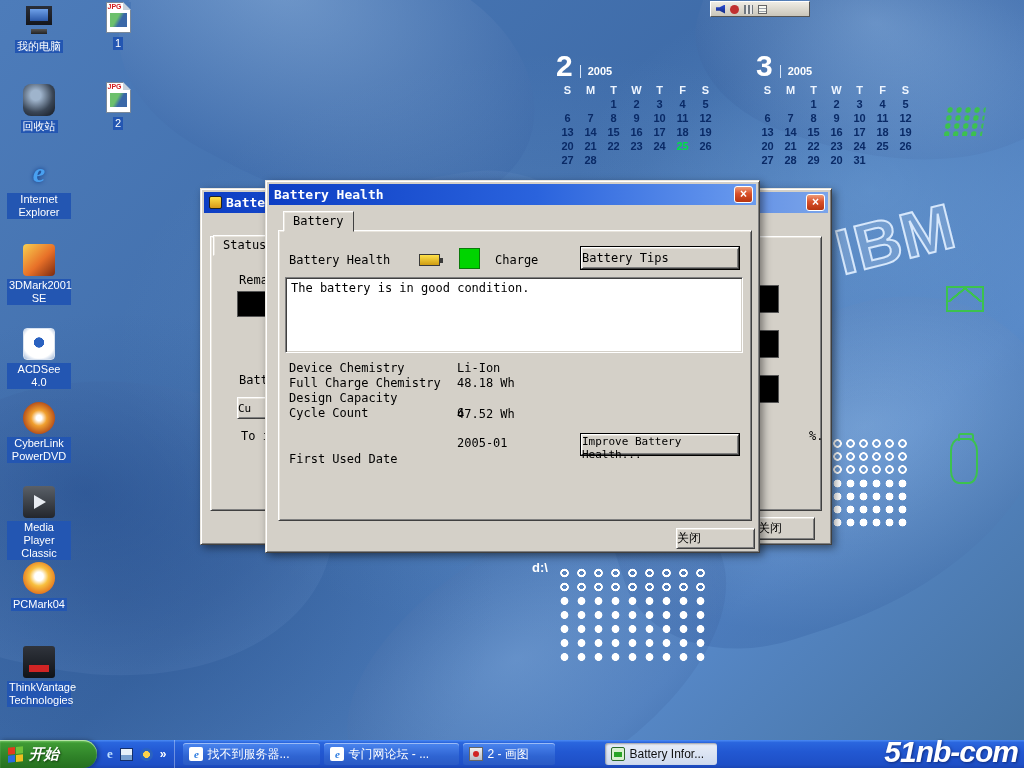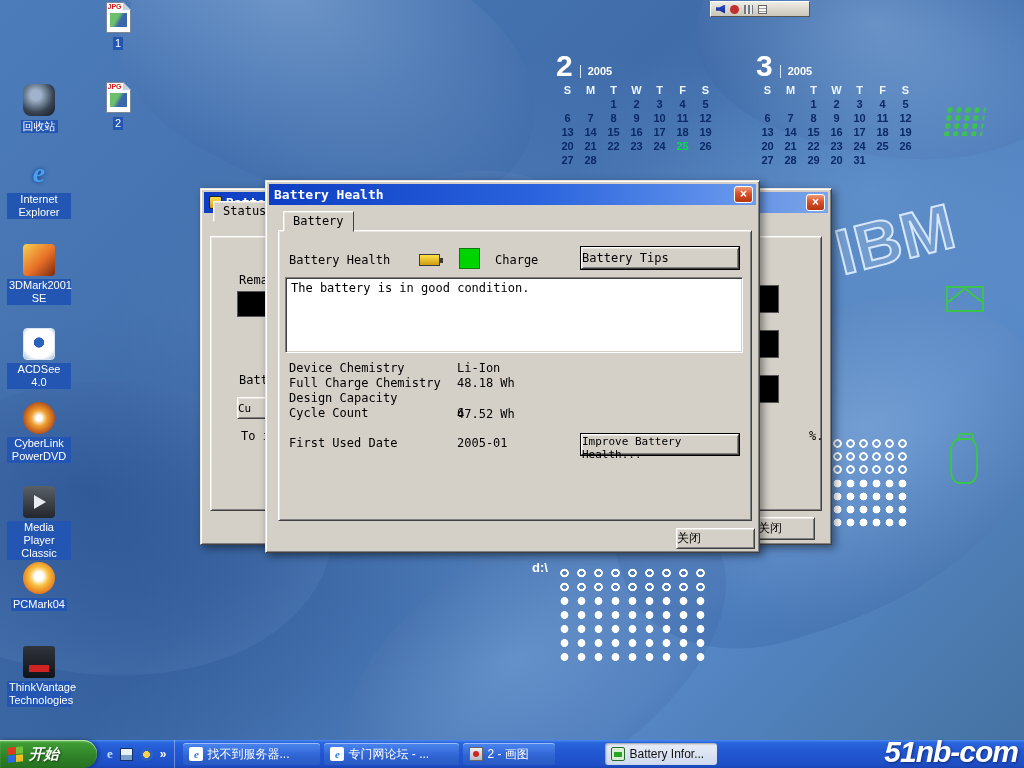--- a/index.html
+++ b/index.html
@@ -257,20 +257,24 @@
         <span class="cal-cell cal-day">27</span>
         <span class="cal-cell cal-day">28</span>
         <span class="cal-cell cal-day">29</span>
         <span class="cal-cell cal-day">20</span>
         <span class="cal-cell cal-day">31</span>
         <span class="cal-cell cal-day"></span>
         <span class="cal-cell cal-day"></span>
       </div>
   </div>
 
+  <div class="dicon" style="left:6px;top:4px">
+    <div class="ig ig-computer"></div>
+    <div class="ilabel">我的电脑</div>
+  </div>
   <div class="dicon" style="left:6px;top:84px">
     <div class="ig ig-recycle"></div>
     <div class="ilabel">回收站</div>
   </div>
   <div class="dicon" style="left:6px;top:158px">
     <div class="ig ig-ie">e</div>
     <div class="ilabel">Internet Explorer</div>
   </div>
   <div class="dicon" style="left:6px;top:244px">
     <div class="ig ig-3dmark"></div>
@@ -318,21 +322,21 @@
     <span class="mini-ic" style="background:repeating-linear-gradient(90deg,#707880 0 2px,#e8e8e8 2px 4px)"></span>
     <span class="mini-ic" style="background:repeating-linear-gradient(#f8f8f0 0 2px,#9aa0a8 2px 3px);border:1px solid #666"></span>
   </div>
 
   <div class="win" style="left:200px;top:188px;width:632px;height:357px;z-index:5">
     <div class="titlebar" style="background:linear-gradient(90deg,#0d3ec4 0%,#2f66d8 55%,#7aa4ea 100%)">
       <span class="tb-appicon"></span>
       <span class="title-text">Batte</span>
       <span class="close-btn">×</span>
     </div>
-    <div class="tab" style="left:12px;top:12px">Status</div>
+    <div class="tab" style="left:12px;top:46px">Status</div>
     <div class="tab-panel" style="left:9px;top:47px;width:612px;height:275px"></div>
     <span class="mono-label" style="left:38px;top:84px">Remain</span>
     <div class="blackbox" style="left:36px;top:102px;width:58px;height:26px"></div>
     <span class="mono-label" style="left:38px;top:184px">Batte</span>
     <button class="btn95" style="left:36px;top:208px;width:58px;height:22px">Cu</button>
     <span class="mono-label" style="left:40px;top:240px">To i</span>
     <div class="blackbox" style="left:556px;top:96px;width:22px;height:28px"></div>
     <div class="blackbox" style="left:556px;top:141px;width:22px;height:28px"></div>
     <div class="blackbox" style="left:556px;top:186px;width:22px;height:28px"></div>
     <span class="mono-label" style="left:608px;top:240px">%.</span>
@@ -353,21 +357,21 @@
       <button class="btn95 default" style="left:302px;top:16px;width:158px;height:22px;font-size:12px">Battery Tips</button>
       <div class="sunken" style="left:6px;top:46px;width:458px;height:76px">The battery is in good condition.</div>
       <span class="mono-label" style="left:10px;top:130px">Device Chemistry</span>
       <span class="mono-label" style="left:178px;top:130px">Li-Ion</span>
       <span class="mono-label" style="left:10px;top:145px">Full Charge Chemistry</span>
       <span class="mono-label" style="left:178px;top:145px">48.18 Wh</span>
       <span class="mono-label" style="left:10px;top:160px">Design Capacity</span>
       <span class="mono-label" style="left:178px;top:176px">47.52 Wh</span>
       <span class="mono-label" style="left:10px;top:175px">Cycle Count</span>
       <span class="mono-label" style="left:178px;top:175px">6</span>
-      <span class="mono-label" style="left:10px;top:205px">First Used Date</span>
+      <span class="mono-label" style="left:10px;top:221px">First Used Date</span>
       <span class="mono-label" style="left:178px;top:205px">2005-01</span>
       <button class="btn95 default" style="left:302px;top:203px;width:158px;height:21px">Improve Battery Health...</button>
     </div>
     <button class="btn95" style="left:410px;top:347px;width:79px;height:21px;font-family:'Liberation Sans',sans-serif;font-size:12px">关闭</button>
   </div>
 
   <div class="taskbar">
     <div class="start-btn">
       <span class="winflag">
           <i></i>

